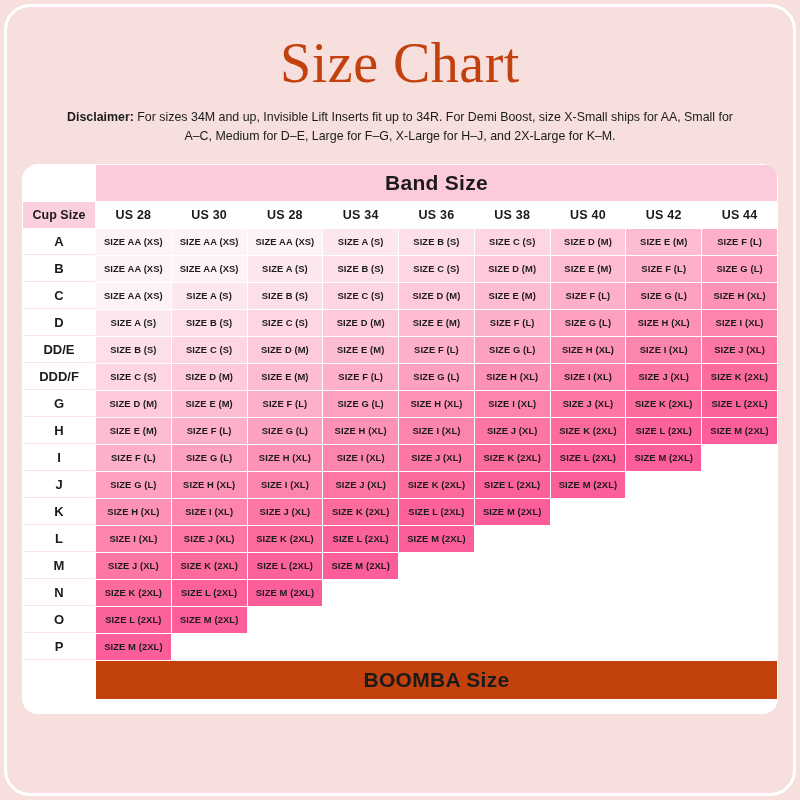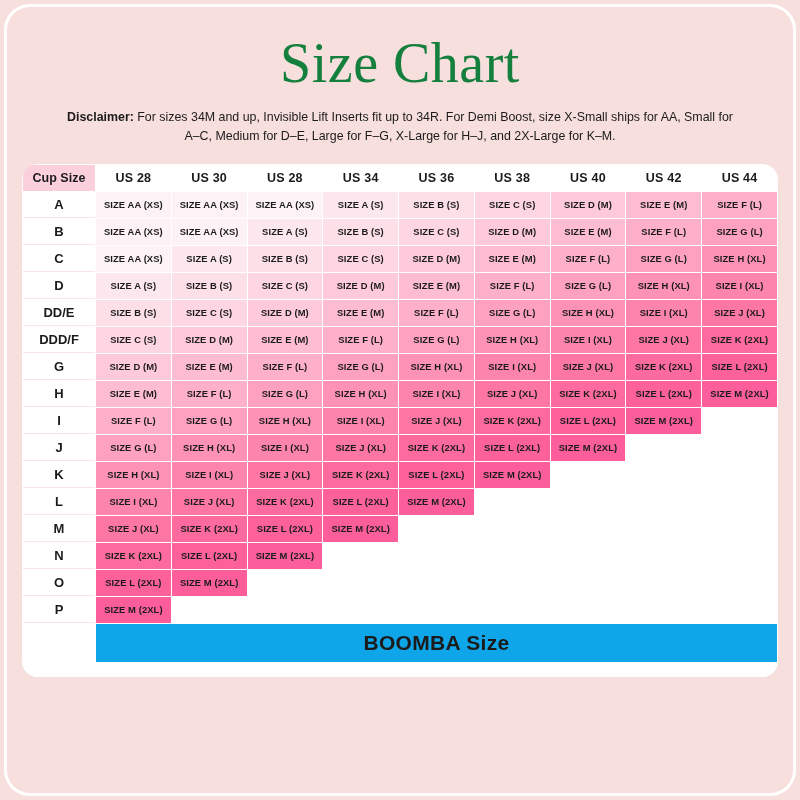--- a/index.html
+++ b/index.html
@@ -37,21 +37,21 @@
 
   .header {
     text-align: center;
     padding-top: 34px;
   }
 
   .title {
     font-family: "Liberation Serif", serif;
     font-size: 56px;
     line-height: 1.04;
-    color: #15803d;
+    color: #c2410c;
     letter-spacing: 0.5px;
     margin: 0;
     font-weight: 400;
   }
 
   .subtitle {
     font-family: "Liberation Sans", sans-serif;
     font-size: 30px;
     line-height: 1.12;
     color: #1b1b1b;
@@ -179,20 +179,24 @@
           <col>
           <col>
           <col>
           <col>
           <col>
           <col>
           <col>
           <col>
         </colgroup>
       <thead>
+        <tr>
+          <td class="banner-spacer"></td>
+          <td class="banner" id="band-banner-cell" colspan="9" style="background: rgb(252, 201, 221);">Band Size</td>
+        </tr>
         <tr id="colhead-row">
           <th class="cuphead" style="background: rgb(252, 207, 221);">Cup Size</th>
         <th class="colhead">US 28</th>
             <th class="colhead">US 30</th>
             <th class="colhead">US 28</th>
             <th class="colhead">US 34</th>
             <th class="colhead">US 36</th>
             <th class="colhead">US 38</th>
             <th class="colhead">US 40</th>
             <th class="colhead">US 42</th>
@@ -389,20 +393,20 @@
             <td class="cell empty"></td>
             <td class="cell empty"></td>
             <td class="cell empty"></td>
             <td class="cell empty"></td>
             <td class="cell empty"></td>
           </tr>
         </tbody>
       <tfoot>
         <tr>
           <td class="boomba-spacer"></td>
-          <td class="boomba" id="boomba-banner-cell" colspan="9" style="background: #0ea5e9;">BOOMBA Size</td>
+          <td class="boomba" id="boomba-banner-cell" colspan="9" style="background: #c2410c;">BOOMBA Size</td>
         </tr>
       </tfoot>
     </table>
     <div class="card-pad-bottom"></div>
   </div>
 
 </div>
 
 </body></html>

